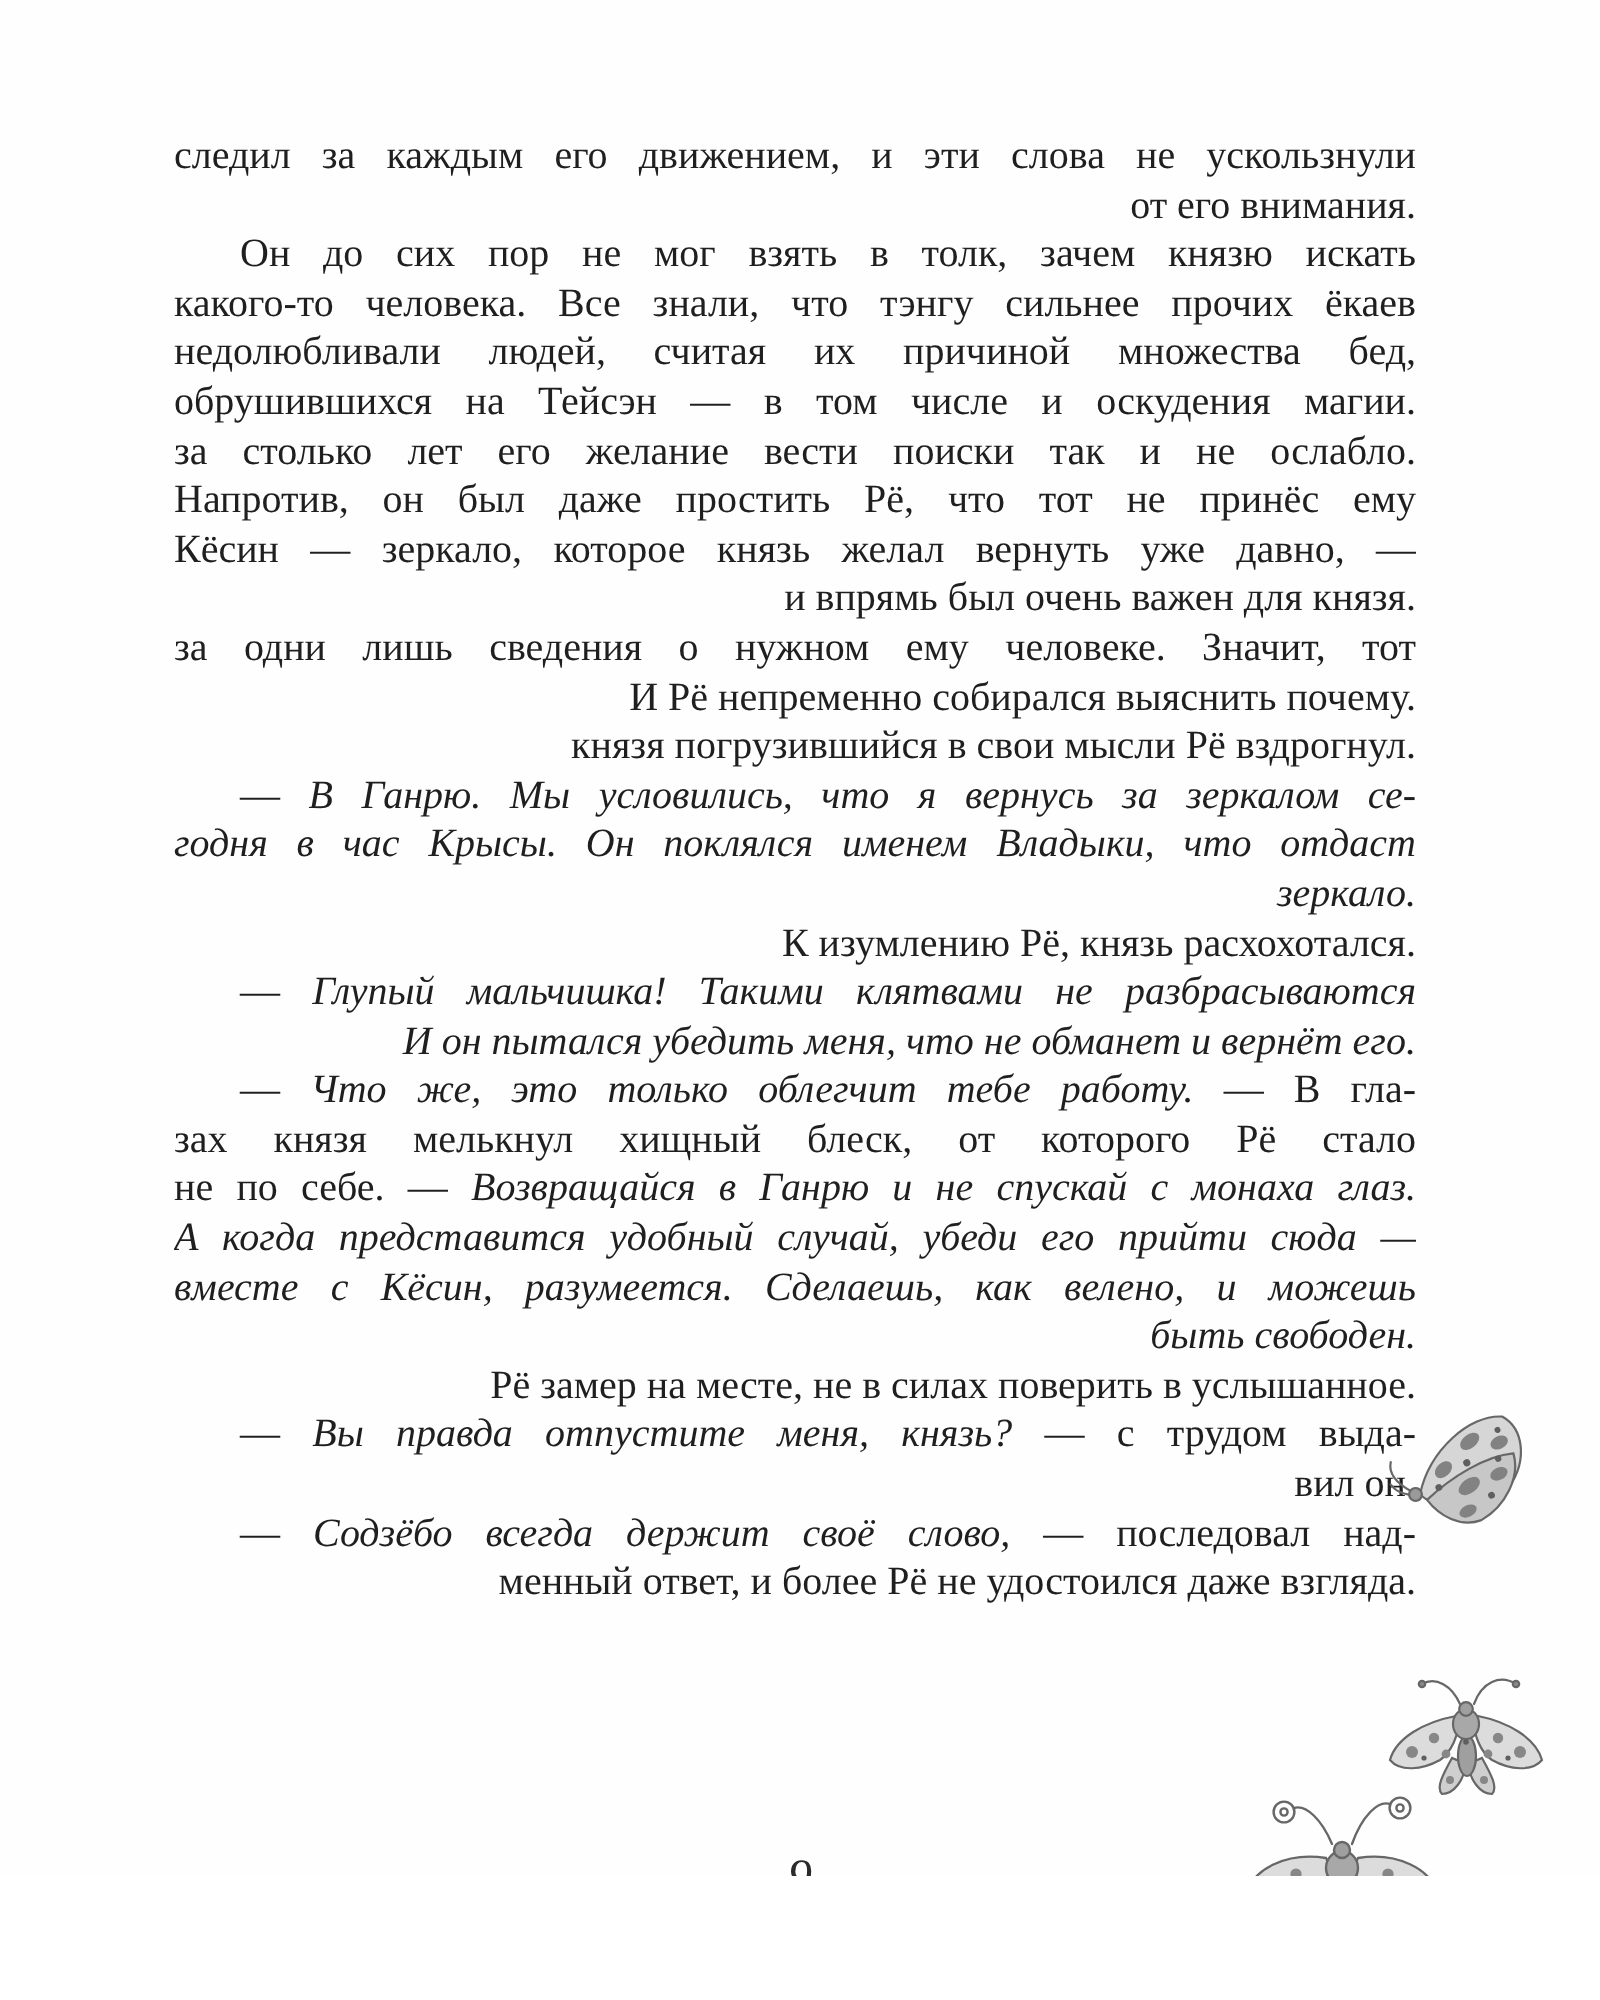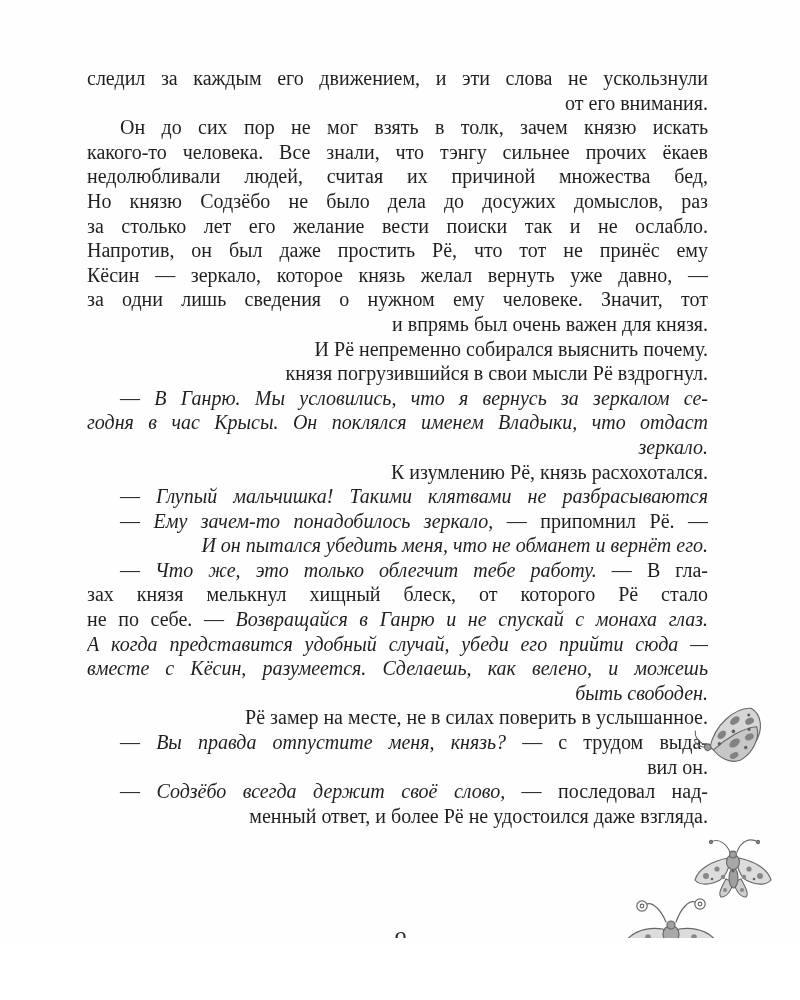--- a/index.html
+++ b/index.html
@@ -59,34 +59,33 @@
 <body>
 
 <div class="page">
 
   <div class="text-block">
       <div class="line just"><span class="seg-r">следил за каждым его движением, и эти слова не ускользнули</span></div>
       <div class="line"><span class="seg-r">от его внимания.</span></div>
       <div class="line just ind"><span class="seg-r">Он до сих пор не мог взять в толк, зачем князю искать</span></div>
       <div class="line just"><span class="seg-r">какого-то человека. Все знали, что тэнгу сильнее прочих ёкаев</span></div>
       <div class="line just"><span class="seg-r">недолюбливали людей, считая их причиной множества бед,</span></div>
-      <div class="line just"><span class="seg-r">Но князю Содзёбо не было дела до досужих домыслов, раз</span></div>
+      <div class="line just"><span class="seg-r">обрушившихся на Тейсэн — в том числе и оскудения магии.</span></div>
       <div class="line just"><span class="seg-r">за столько лет его желание вести поиски так и не ослабло.</span></div>
       <div class="line just"><span class="seg-r">Напротив, он был даже простить Рё, что тот не принёс ему</span></div>
       <div class="line just"><span class="seg-r">Кёсин — зеркало, которое князь желал вернуть уже давно, —</span></div>
+      <div class="line"><span class="seg-r">и впрямь был очень важен для князя.</span></div>
       <div class="line just"><span class="seg-r">за одни лишь сведения о нужном ему человеке. Значит, тот</span></div>
-      <div class="line"><span class="seg-r">и впрямь был очень важен для князя.</span></div>
       <div class="line ind"><span class="seg-r">И Рё непременно собирался выяснить почему.</span></div>
       <div class="line"><span class="seg-r">князя погрузившийся в свои мысли Рё вздрогнул.</span></div>
       <div class="line just ind"><span class="seg-r">— </span><span class="seg-i">В Ганрю. Мы условились, что я вернусь за зеркалом се-</span></div>
       <div class="line just"><span class="seg-i">годня в час Крысы. Он поклялся именем Владыки, что отдаст</span></div>
       <div class="line"><span class="seg-i">зеркало.</span></div>
       <div class="line ind"><span class="seg-r">К изумлению Рё, князь расхохотался.</span></div>
       <div class="line just ind"><span class="seg-r">— </span><span class="seg-i">Глупый мальчишка! Такими клятвами не разбрасываются</span></div>
-      <div class="line just ind"><span class="seg-r">— </span><span class="seg-i">Ему зачем-то понадобилось зеркало,</span><span class="seg-r"> — припомнил Рё. —</span></div>
       <div class="line"><span class="seg-i">И он пытался убедить меня, что не обманет и вернёт его.</span></div>
       <div class="line just ind"><span class="seg-r">— </span><span class="seg-i">Что же, это только облегчит тебе работу.</span><span class="seg-r"> — В гла-</span></div>
       <div class="line just"><span class="seg-r">зах князя мелькнул хищный блеск, от которого Рё стало</span></div>
       <div class="line just"><span class="seg-r">не по себе. — </span><span class="seg-i">Возвращайся в Ганрю и не спускай с монаха глаз.</span></div>
       <div class="line just"><span class="seg-i">А когда представится удобный случай, убеди его прийти сюда —</span></div>
       <div class="line just"><span class="seg-i">вместе с Кёсин, разумеется. Сделаешь, как велено, и можешь</span></div>
       <div class="line"><span class="seg-i">быть свободен.</span></div>
       <div class="line ind"><span class="seg-r">Рё замер на месте, не в силах поверить в услышанное.</span></div>
       <div class="line just ind"><span class="seg-r">— </span><span class="seg-i">Вы правда отпустите меня, князь?</span><span class="seg-r"> — с трудом выда-</span></div>
       <div class="line"><span class="seg-r">вил он.</span></div>

